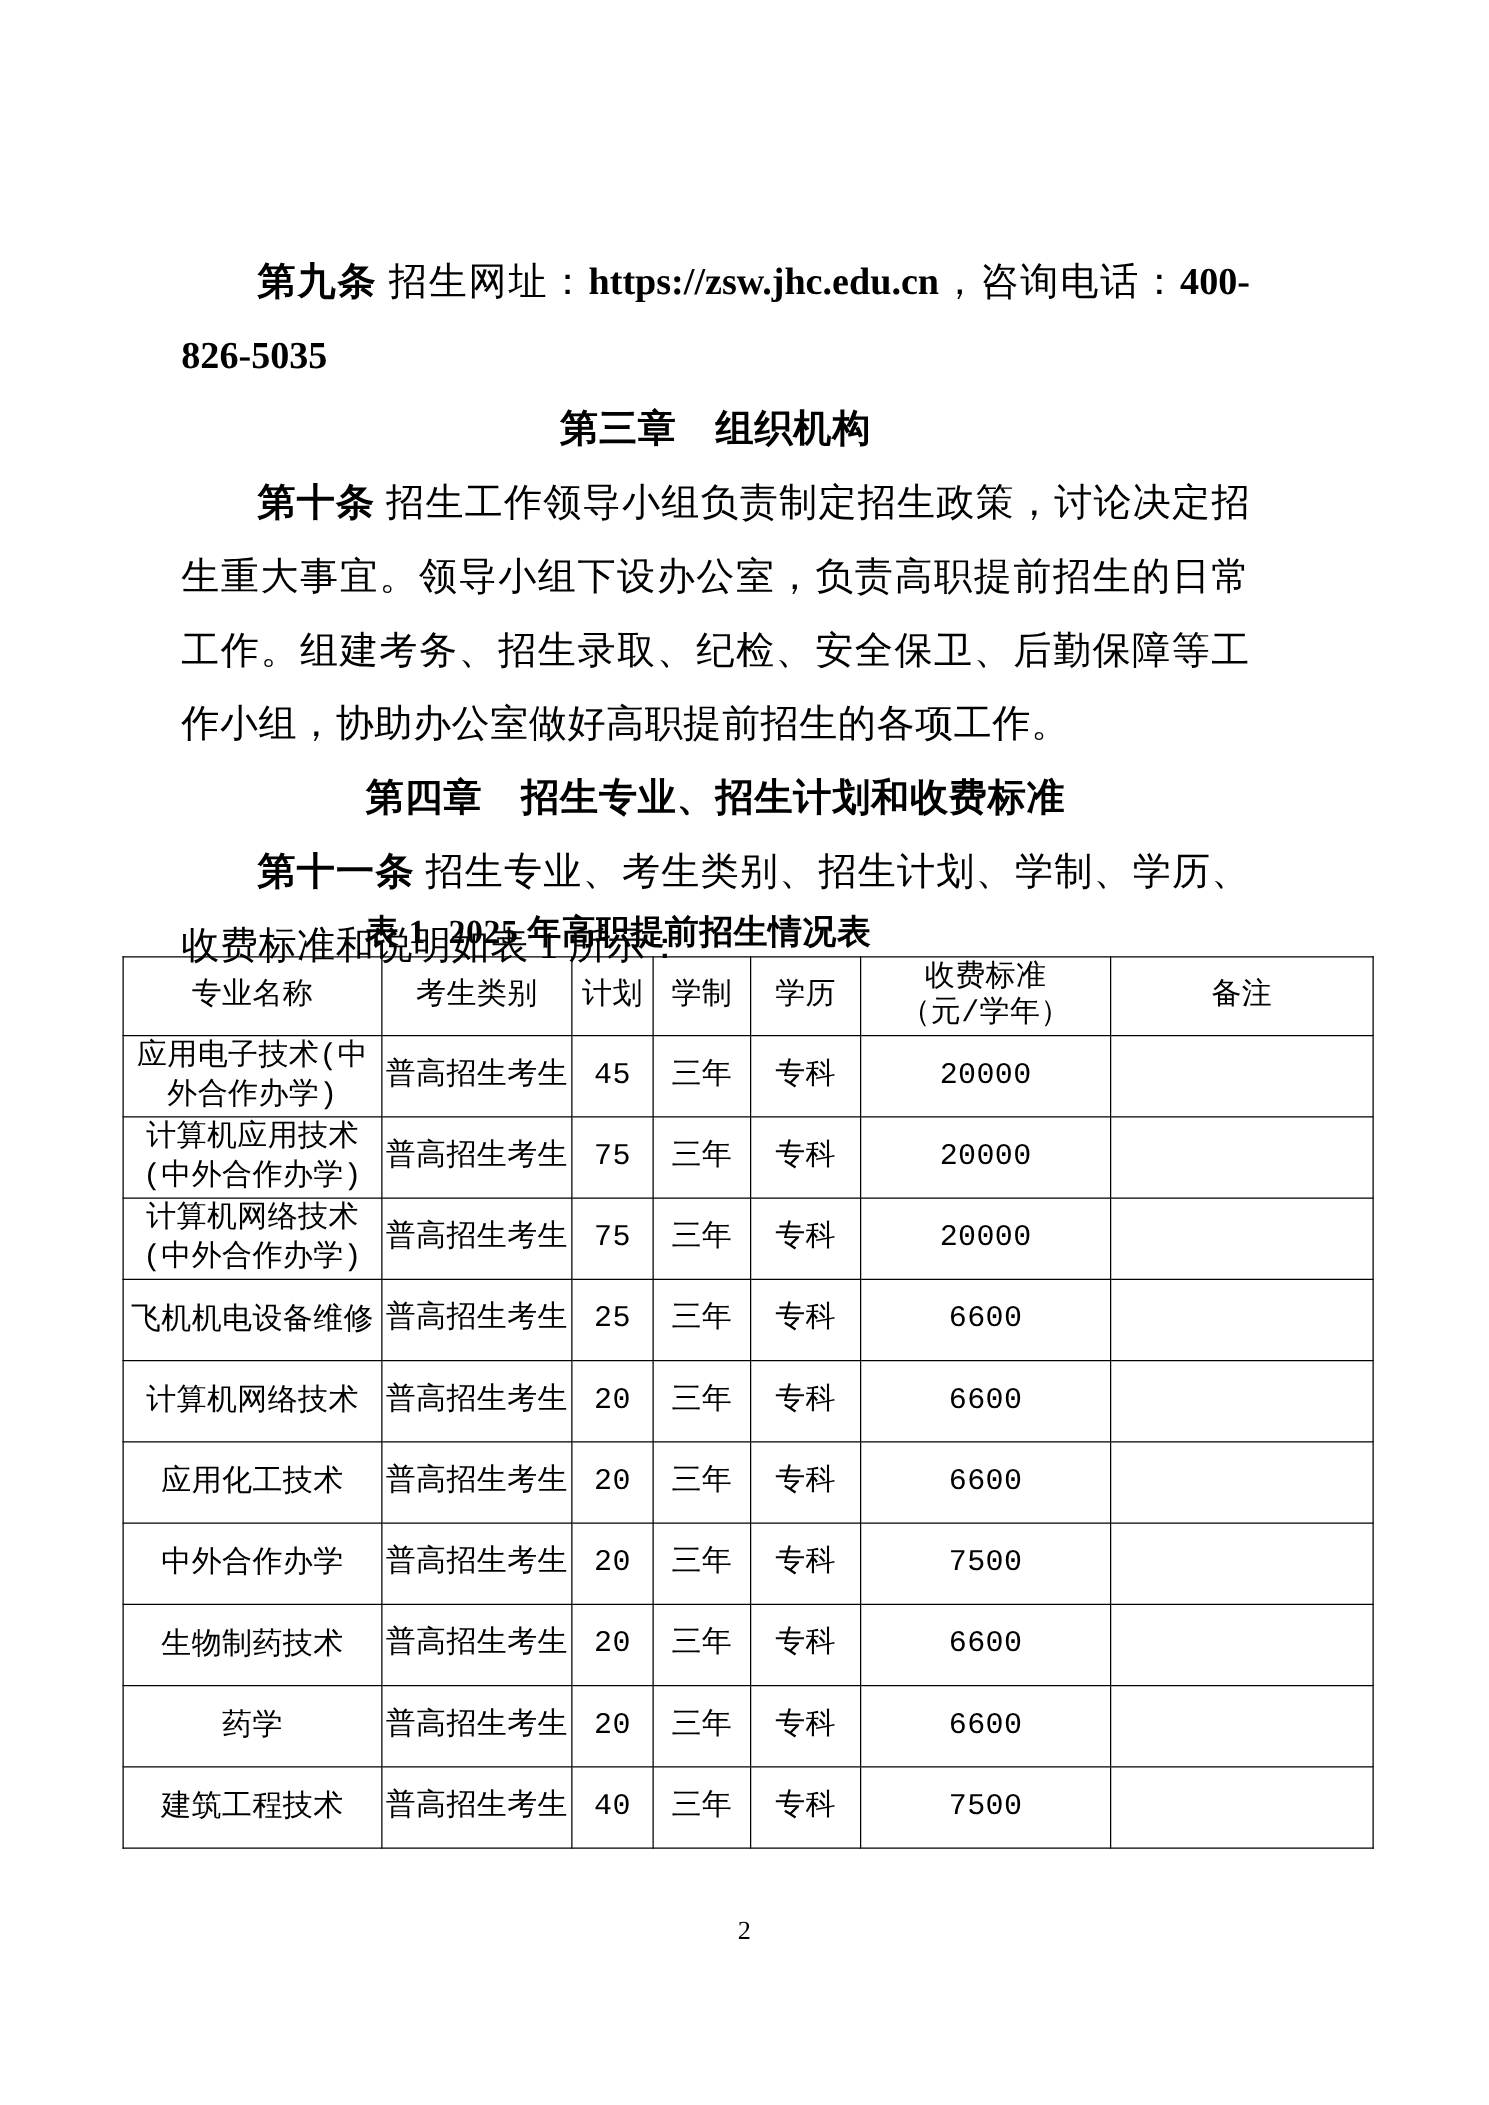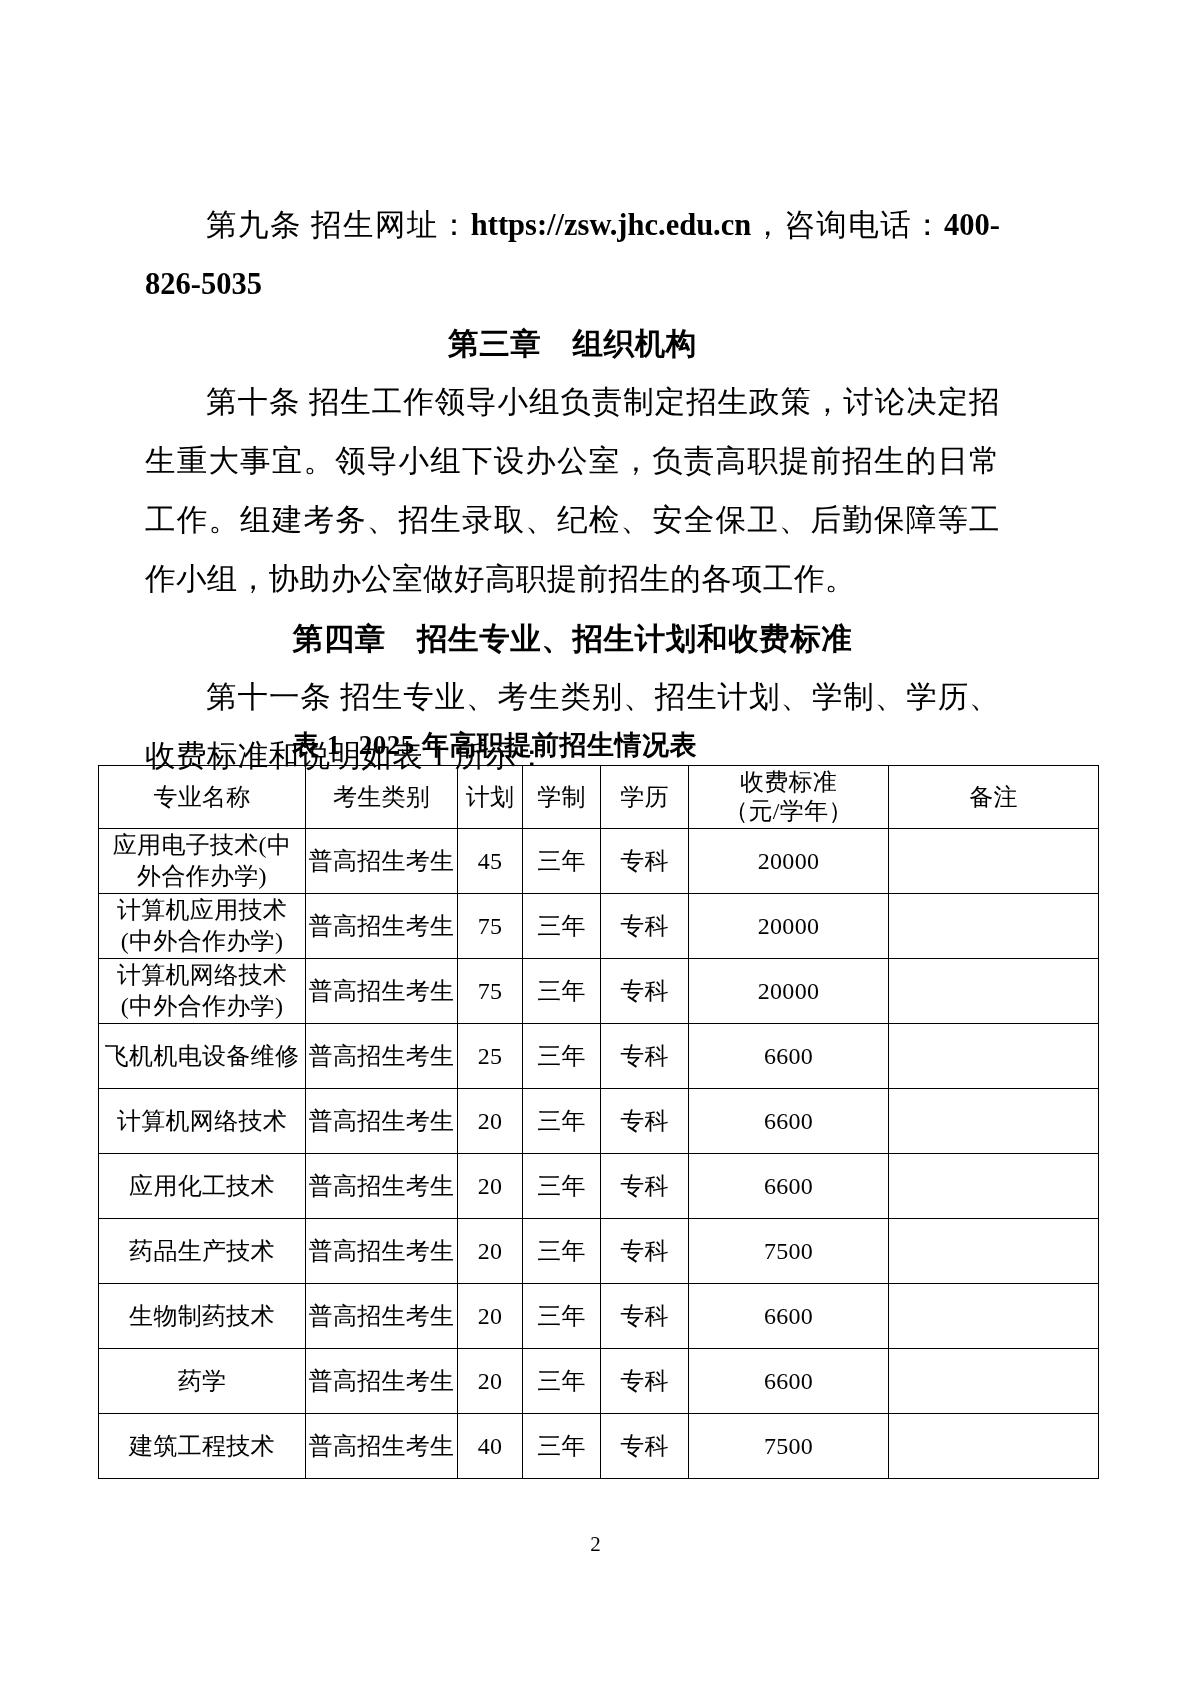--- a/index.html
+++ b/index.html
@@ -37,21 +37,21 @@
     line-height: 59px;
     text-align: justify;
     text-justify: inter-ideograph;
     text-indent: 2em;
     margin: 0 0 0 0;
     letter-spacing: 0.4px;
     font-family: "Liberation Serif", "DejaVu Serif", serif;
   }
 
   .para .lead {
-    font-weight: normal;
+    font-weight: bold;
   }
 
   .para .en {
     font-weight: bold;
     font-family: "Liberation Serif", "DejaVu Serif", serif;
     letter-spacing: 0;
   }
 
   .chapter {
     font-size: 30.5px;
@@ -85,21 +85,21 @@
   .tbl-wrap {
     position: absolute;
     left: 98px;
     top: 765px;
     width: 1000px;
   }
   table.plan {
     border-collapse: collapse;
     width: 1000px;
     table-layout: fixed;
-    font-family: Liberation Serif, serif;
+    font-family: Liberation Mono, monospace;
   }
   table.plan col.c-major  { width: 207px; }
   table.plan col.c-type   { width: 152px; }
   table.plan col.c-plan   { width: 65px; }
   table.plan col.c-len    { width: 78px; }
   table.plan col.c-degree { width: 88px; }
   table.plan col.c-fee    { width: 200px; }
   table.plan col.c-note   { width: 210px; }
 
   table.plan th,
@@ -234,21 +234,21 @@
           <tr>
             <td class="major">应用化工技术</td>
             <td>普高招生考生</td>
             <td>20</td>
             <td>三年</td>
             <td>专科</td>
             <td>6600</td>
             <td></td>
           </tr>
           <tr>
-            <td class="major">药品生产技术</td>
+            <td class="major">中外合作办学</td>
             <td>普高招生考生</td>
             <td>20</td>
             <td>三年</td>
             <td>专科</td>
             <td>7500</td>
             <td></td>
           </tr>
           <tr>
             <td class="major">生物制药技术</td>
             <td>普高招生考生</td>

